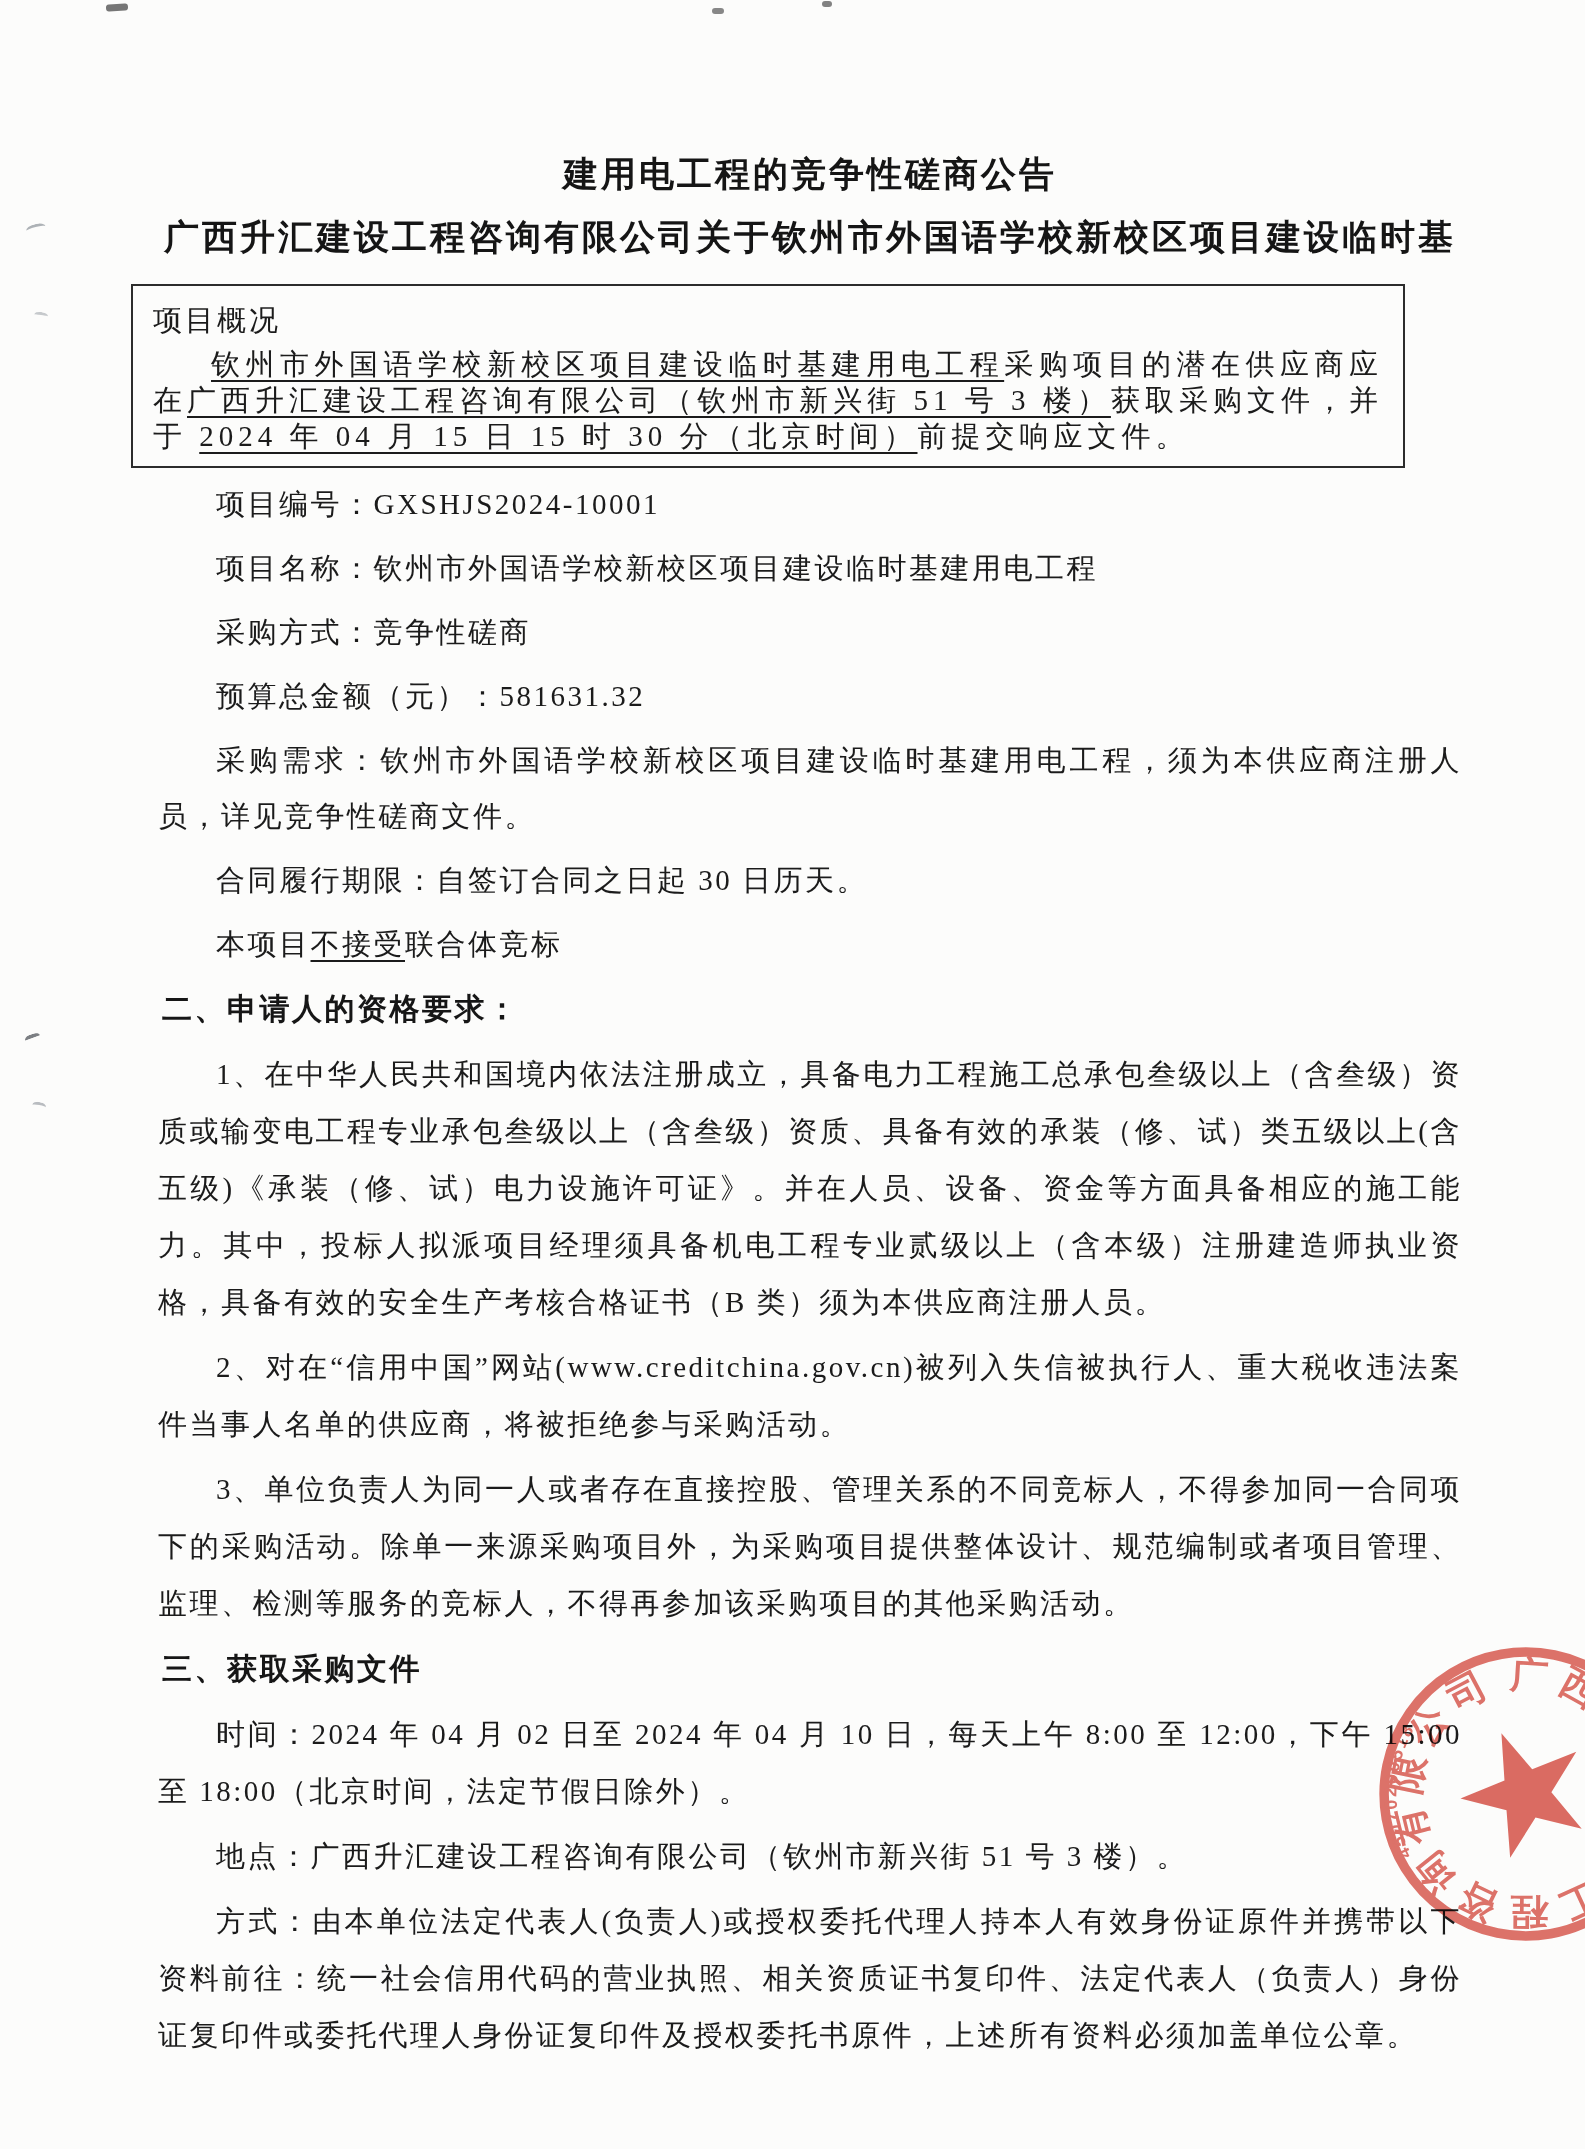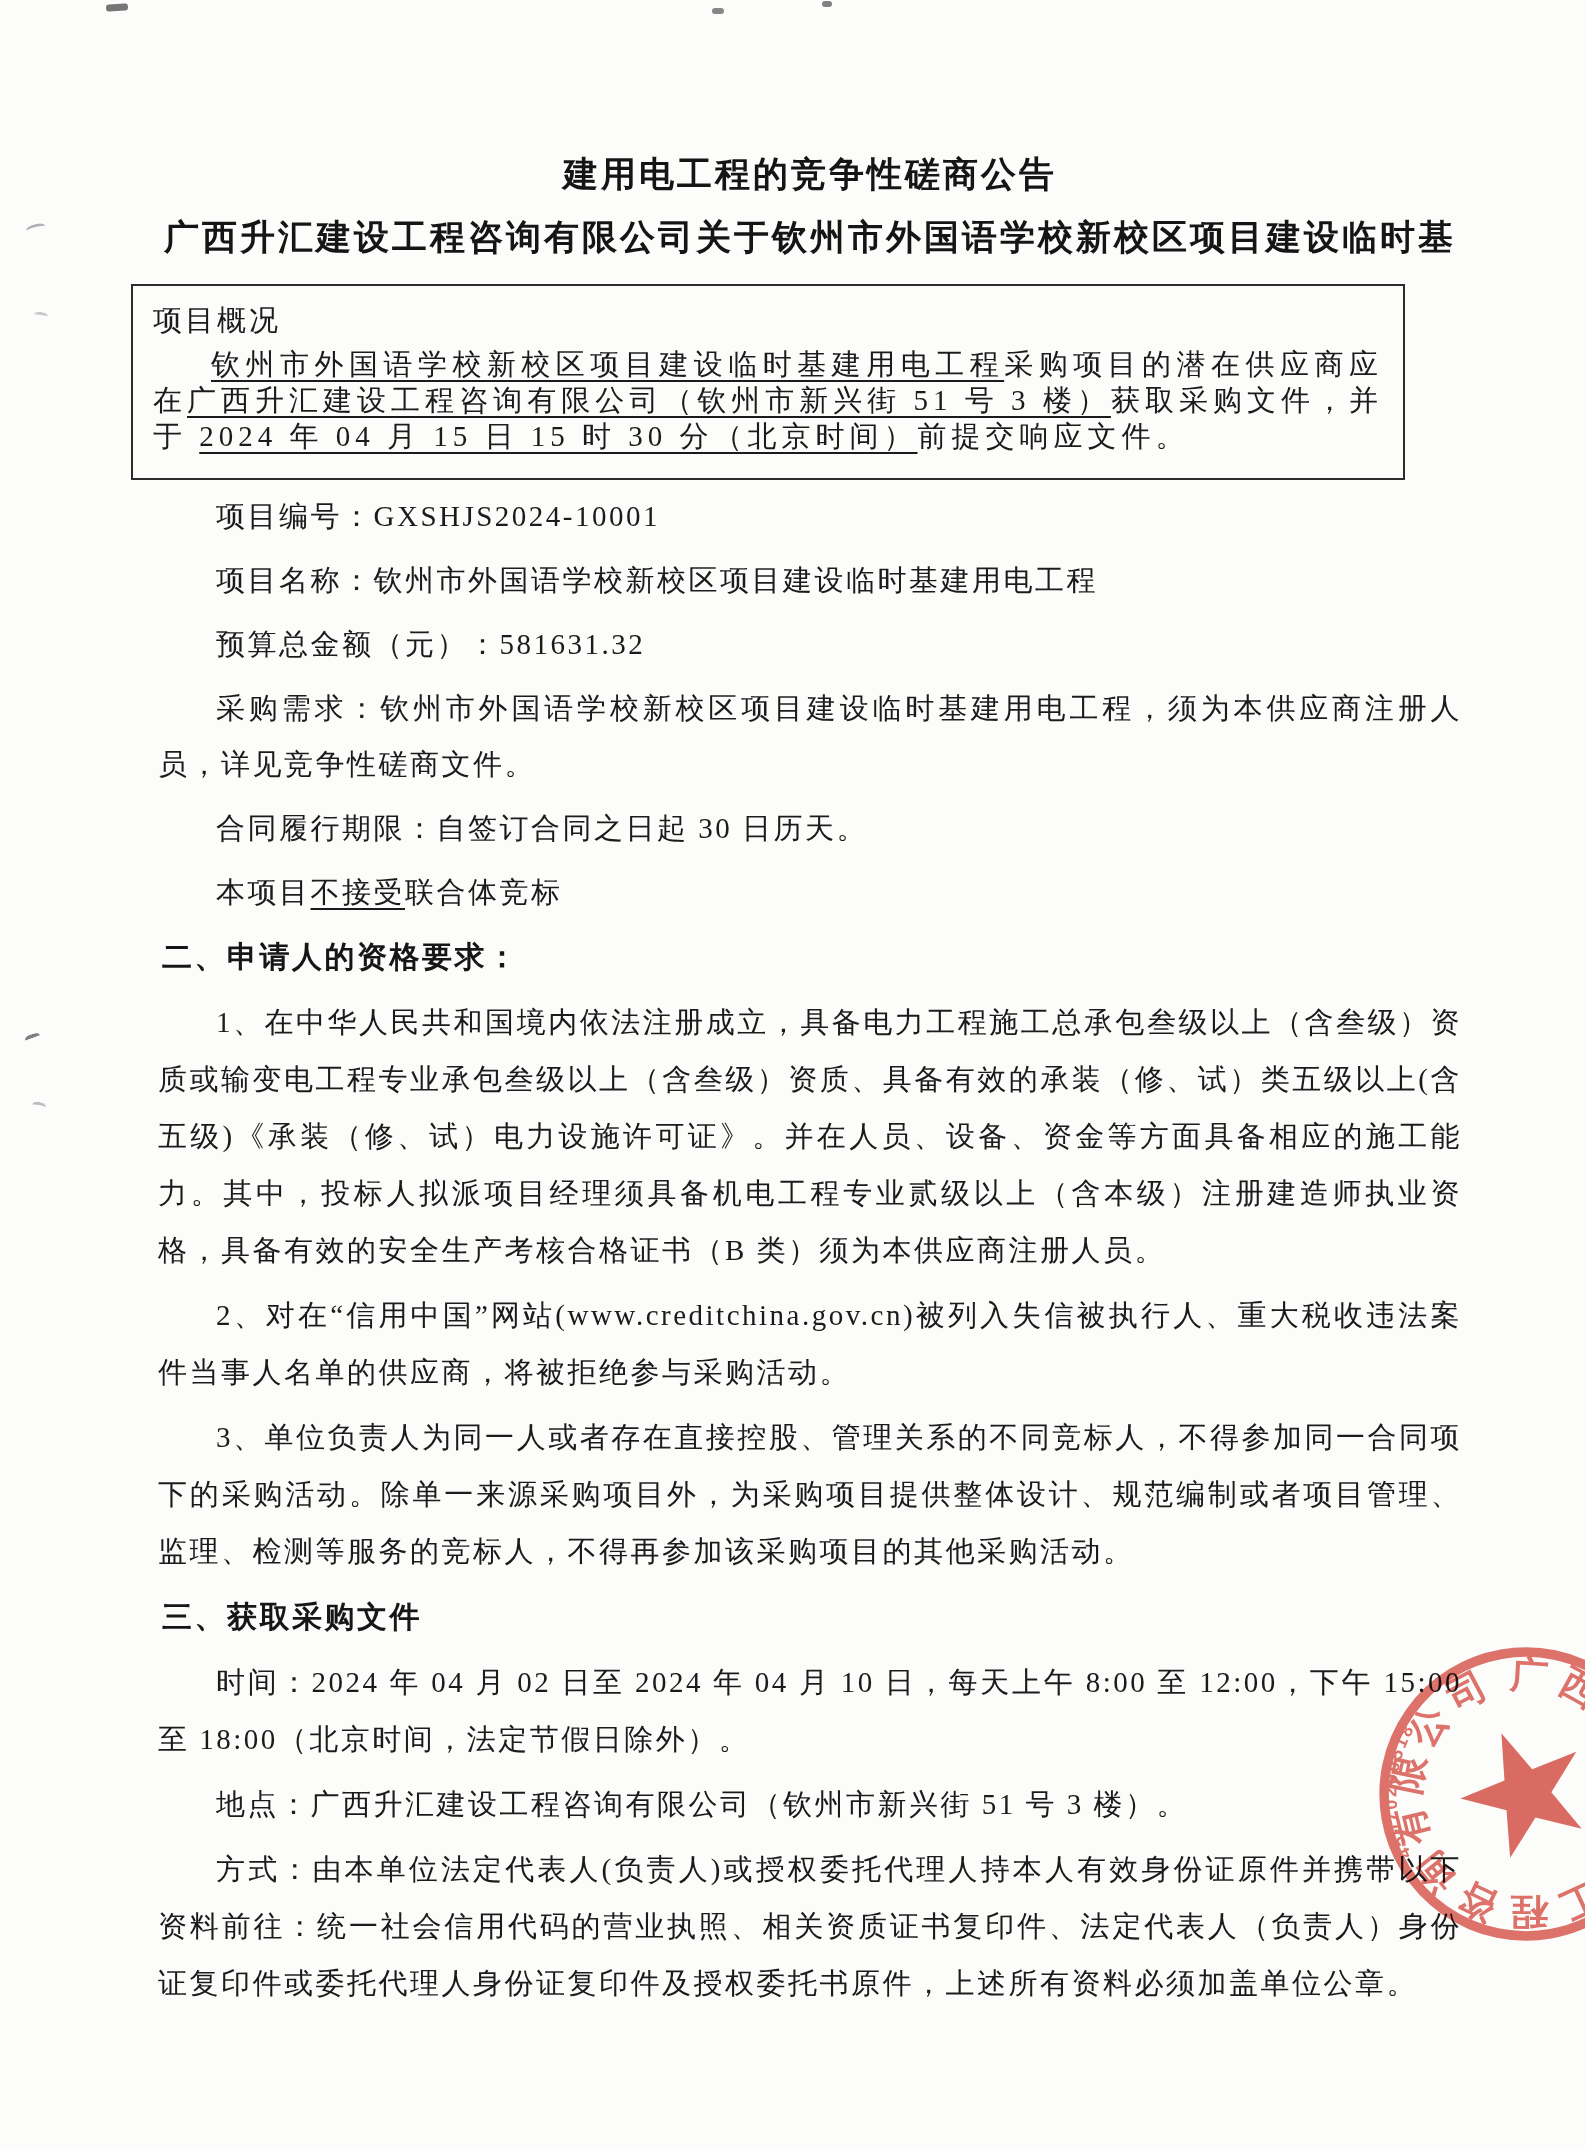--- a/index.html
+++ b/index.html
@@ -21,21 +21,21 @@
     line-height: 63px;
     letter-spacing: 3px;
     text-align: center;
     color: #151515;
   }
 
   .overview-box {
     border: 2px solid #2c2c2c;
     margin: 16px 0 8px -19px;
     width: 1274px;
-    padding: 8px 20px 24px 20px;
+    padding: 8px 20px 12px 20px;
   }
   .overview-heading {
     font-size: 29px;
     line-height: 52px;
     letter-spacing: 3px;
   }
   .overview-box p {
     margin: 0;
     text-indent: 2em;
     text-align: justify;
@@ -118,20 +118,21 @@
   </div>
 
   <div class="overview-box">
     <div class="overview-heading">项目概况</div>
     <p><u>钦州市外国语学校新校区项目建设临时基建用电工程</u><span>采购项目的潜在供应商应在</span><u>广西升汇建设工程咨询有限公司（钦州市新兴街 51 号 3 楼）</u><span>获取采购文件，并于 </span><u>2024 年 04 月 15 日 15 时 30 分（北京时间）</u><span>前提交响应文件。</span></p>
   </div>
 
 
   <p class="line"><span>项目编号：</span><span>GXSHJS2024-10001</span></p>
   <p class="line"><span>项目名称：</span><span>钦州市外国语学校新校区项目建设临时基建用电工程</span></p>
+  <p class="line"><span>采购方式：</span><span>竞争性磋商</span></p>
   <p class="line"><span>预算总金额（元）：</span><span>581631.32</span></p>
   <p class="line"><span>采购需求：</span><span>钦州市外国语学校新校区项目建设临时基建用电工程，须为本供应商注册人员，详见竞争性磋商文件。</span></p>
   <p class="line"><span>合同履行期限：</span><span>自签订合同之日起 30 日历天。</span></p>
   <p class="line"><span>本项目</span><u>不接受</u><span>联合体竞标</span></p>
 
   <div class="sec-heading">二、申请人的资格要求：</div>
 
   <p class="para">1、在中华人民共和国境内依法注册成立，具备电力工程施工总承包叁级以上（含叁级）资质或输变电工程专业承包叁级以上（含叁级）资质、具备有效的承装（修、试）类五级以上(含五级)《承装（修、试）电力设施许可证》。并在人员、设备、资金等方面具备相应的施工能力。其中，投标人拟派项目经理须具备机电工程专业贰级以上（含本级）注册建造师执业资格，具备有效的安全生产考核合格证书（B 类）须为本供应商注册人员。</p>
   <p class="para">2、对在“信用中国”网站(www.creditchina.gov.cn)被列入失信被执行人、重大税收违法案件当事人名单的供应商，将被拒绝参与采购活动。</p>
   <p class="para">3、单位负责人为同一人或者存在直接控股、管理关系的不同竞标人，不得参加同一合同项下的采购活动。除单一来源采购项目外，为采购项目提供整体设计、规范编制或者项目管理、监理、检测等服务的竞标人，不得再参加该采购项目的其他采购活动。</p>

